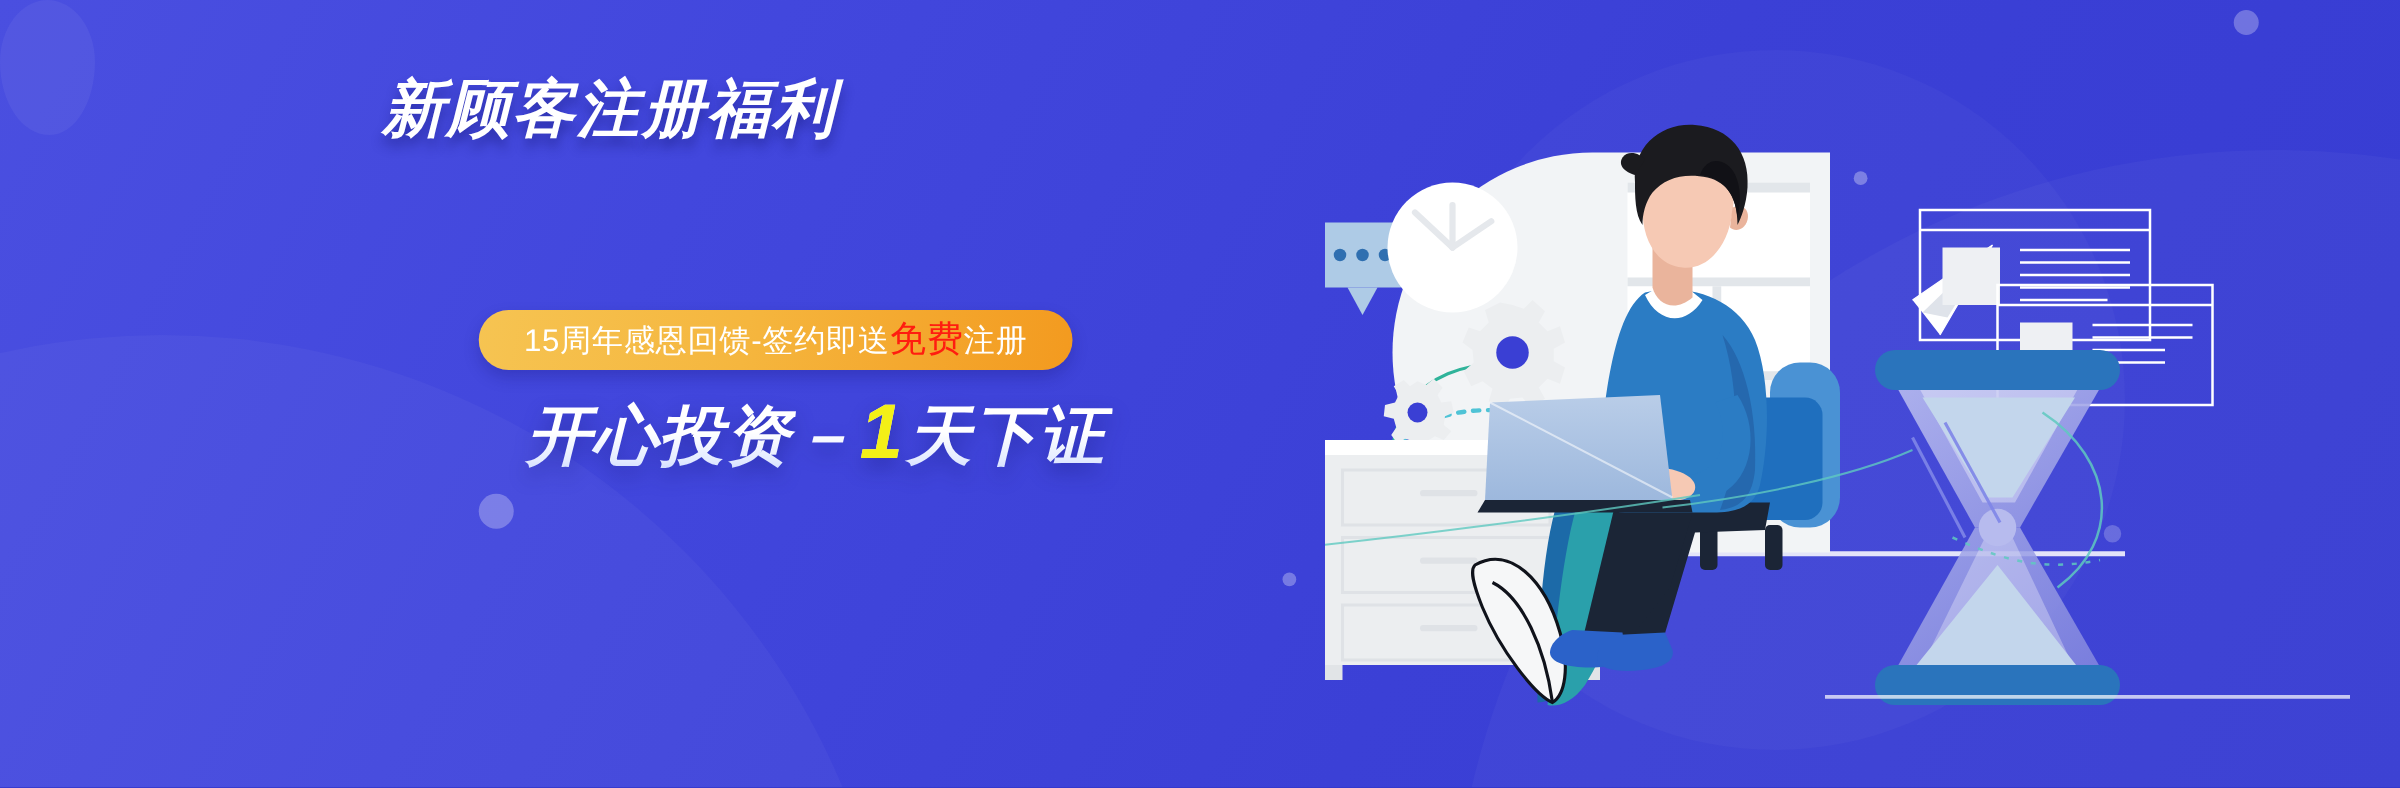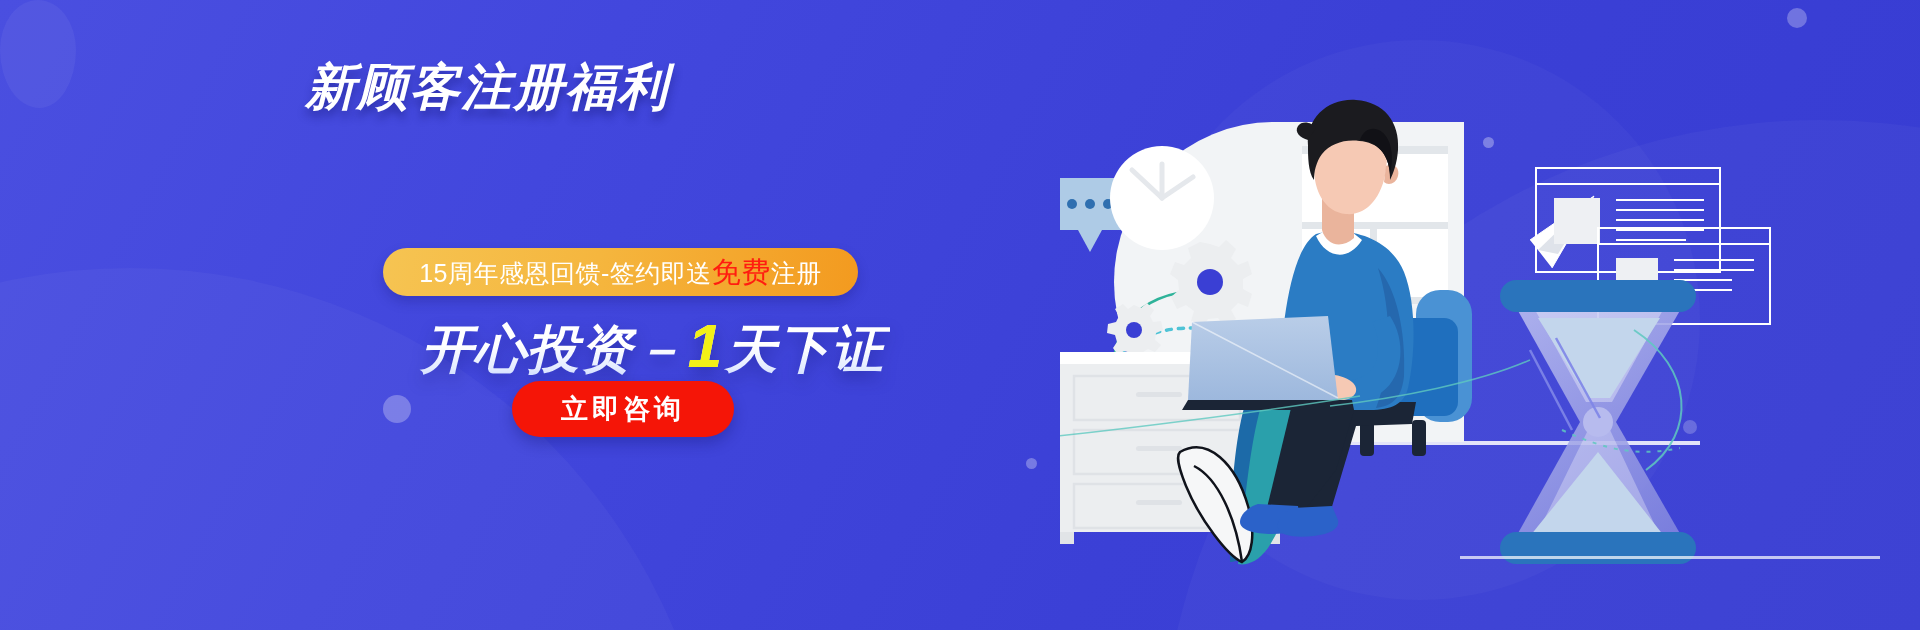--- a/index.html
+++ b/index.html
@@ -112,23 +112,20 @@
 
     <div class="eyebrow">新顾客注册福利</div>
 
 
     <div class="pill">
       <span class="pill-text"><span>15周年感恩回馈-签约即送</span><span class="hot">免费</span><span>注册</span></span>
     </div>
 
     <div class="subline"><span>开心投资－</span><span class="one">1</span><span>天下证</span></div>
 
-    <div class="cta">
-      <span class="cta-text">立即咨询</span>
-    </div>
   </div>
 
   <div class="art">
     <svg viewBox="0 0 860 630" xmlns="http://www.w3.org/2000/svg" aria-hidden="true">
       <defs>
         <linearGradient id="gHourTop" x1="0" y1="0" x2="1" y2="1">
           <stop offset="0%" stop-color="#b9bdf0"></stop>
             <stop offset="100%" stop-color="#8f93e2"></stop>
         </linearGradient>
         <linearGradient id="gHourBot" x1="0" y1="0" x2="1" y2="1">

